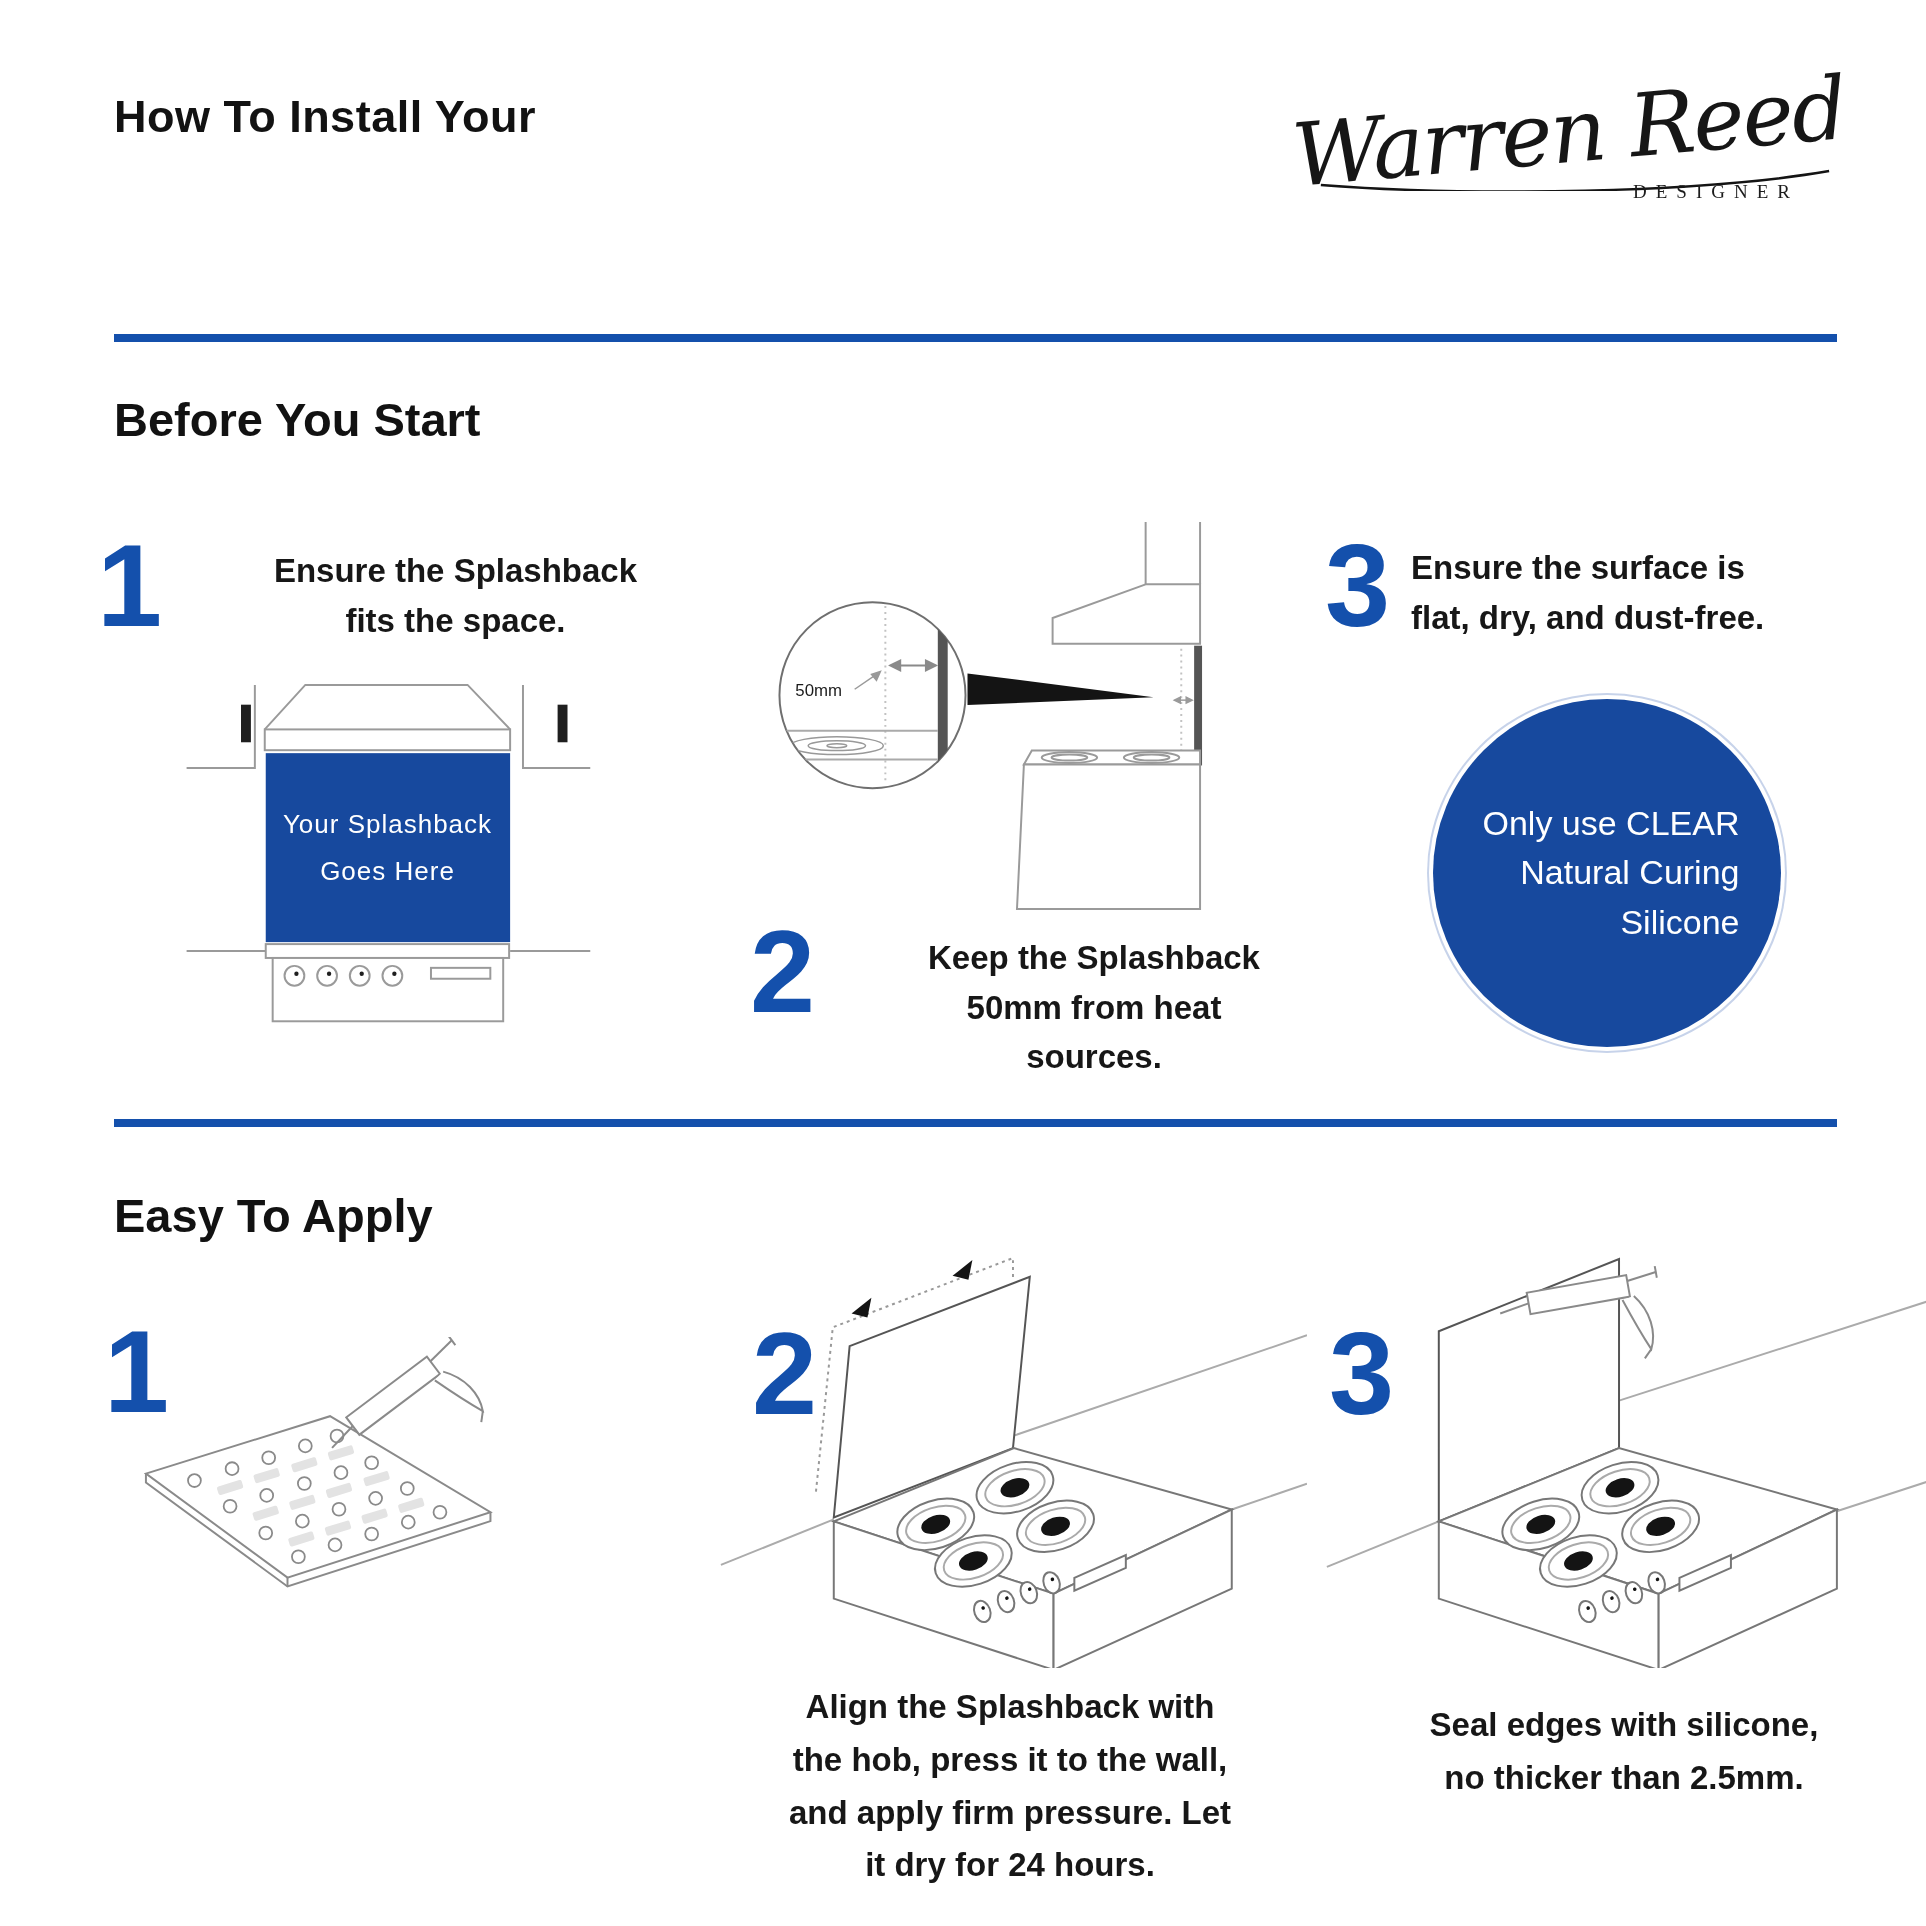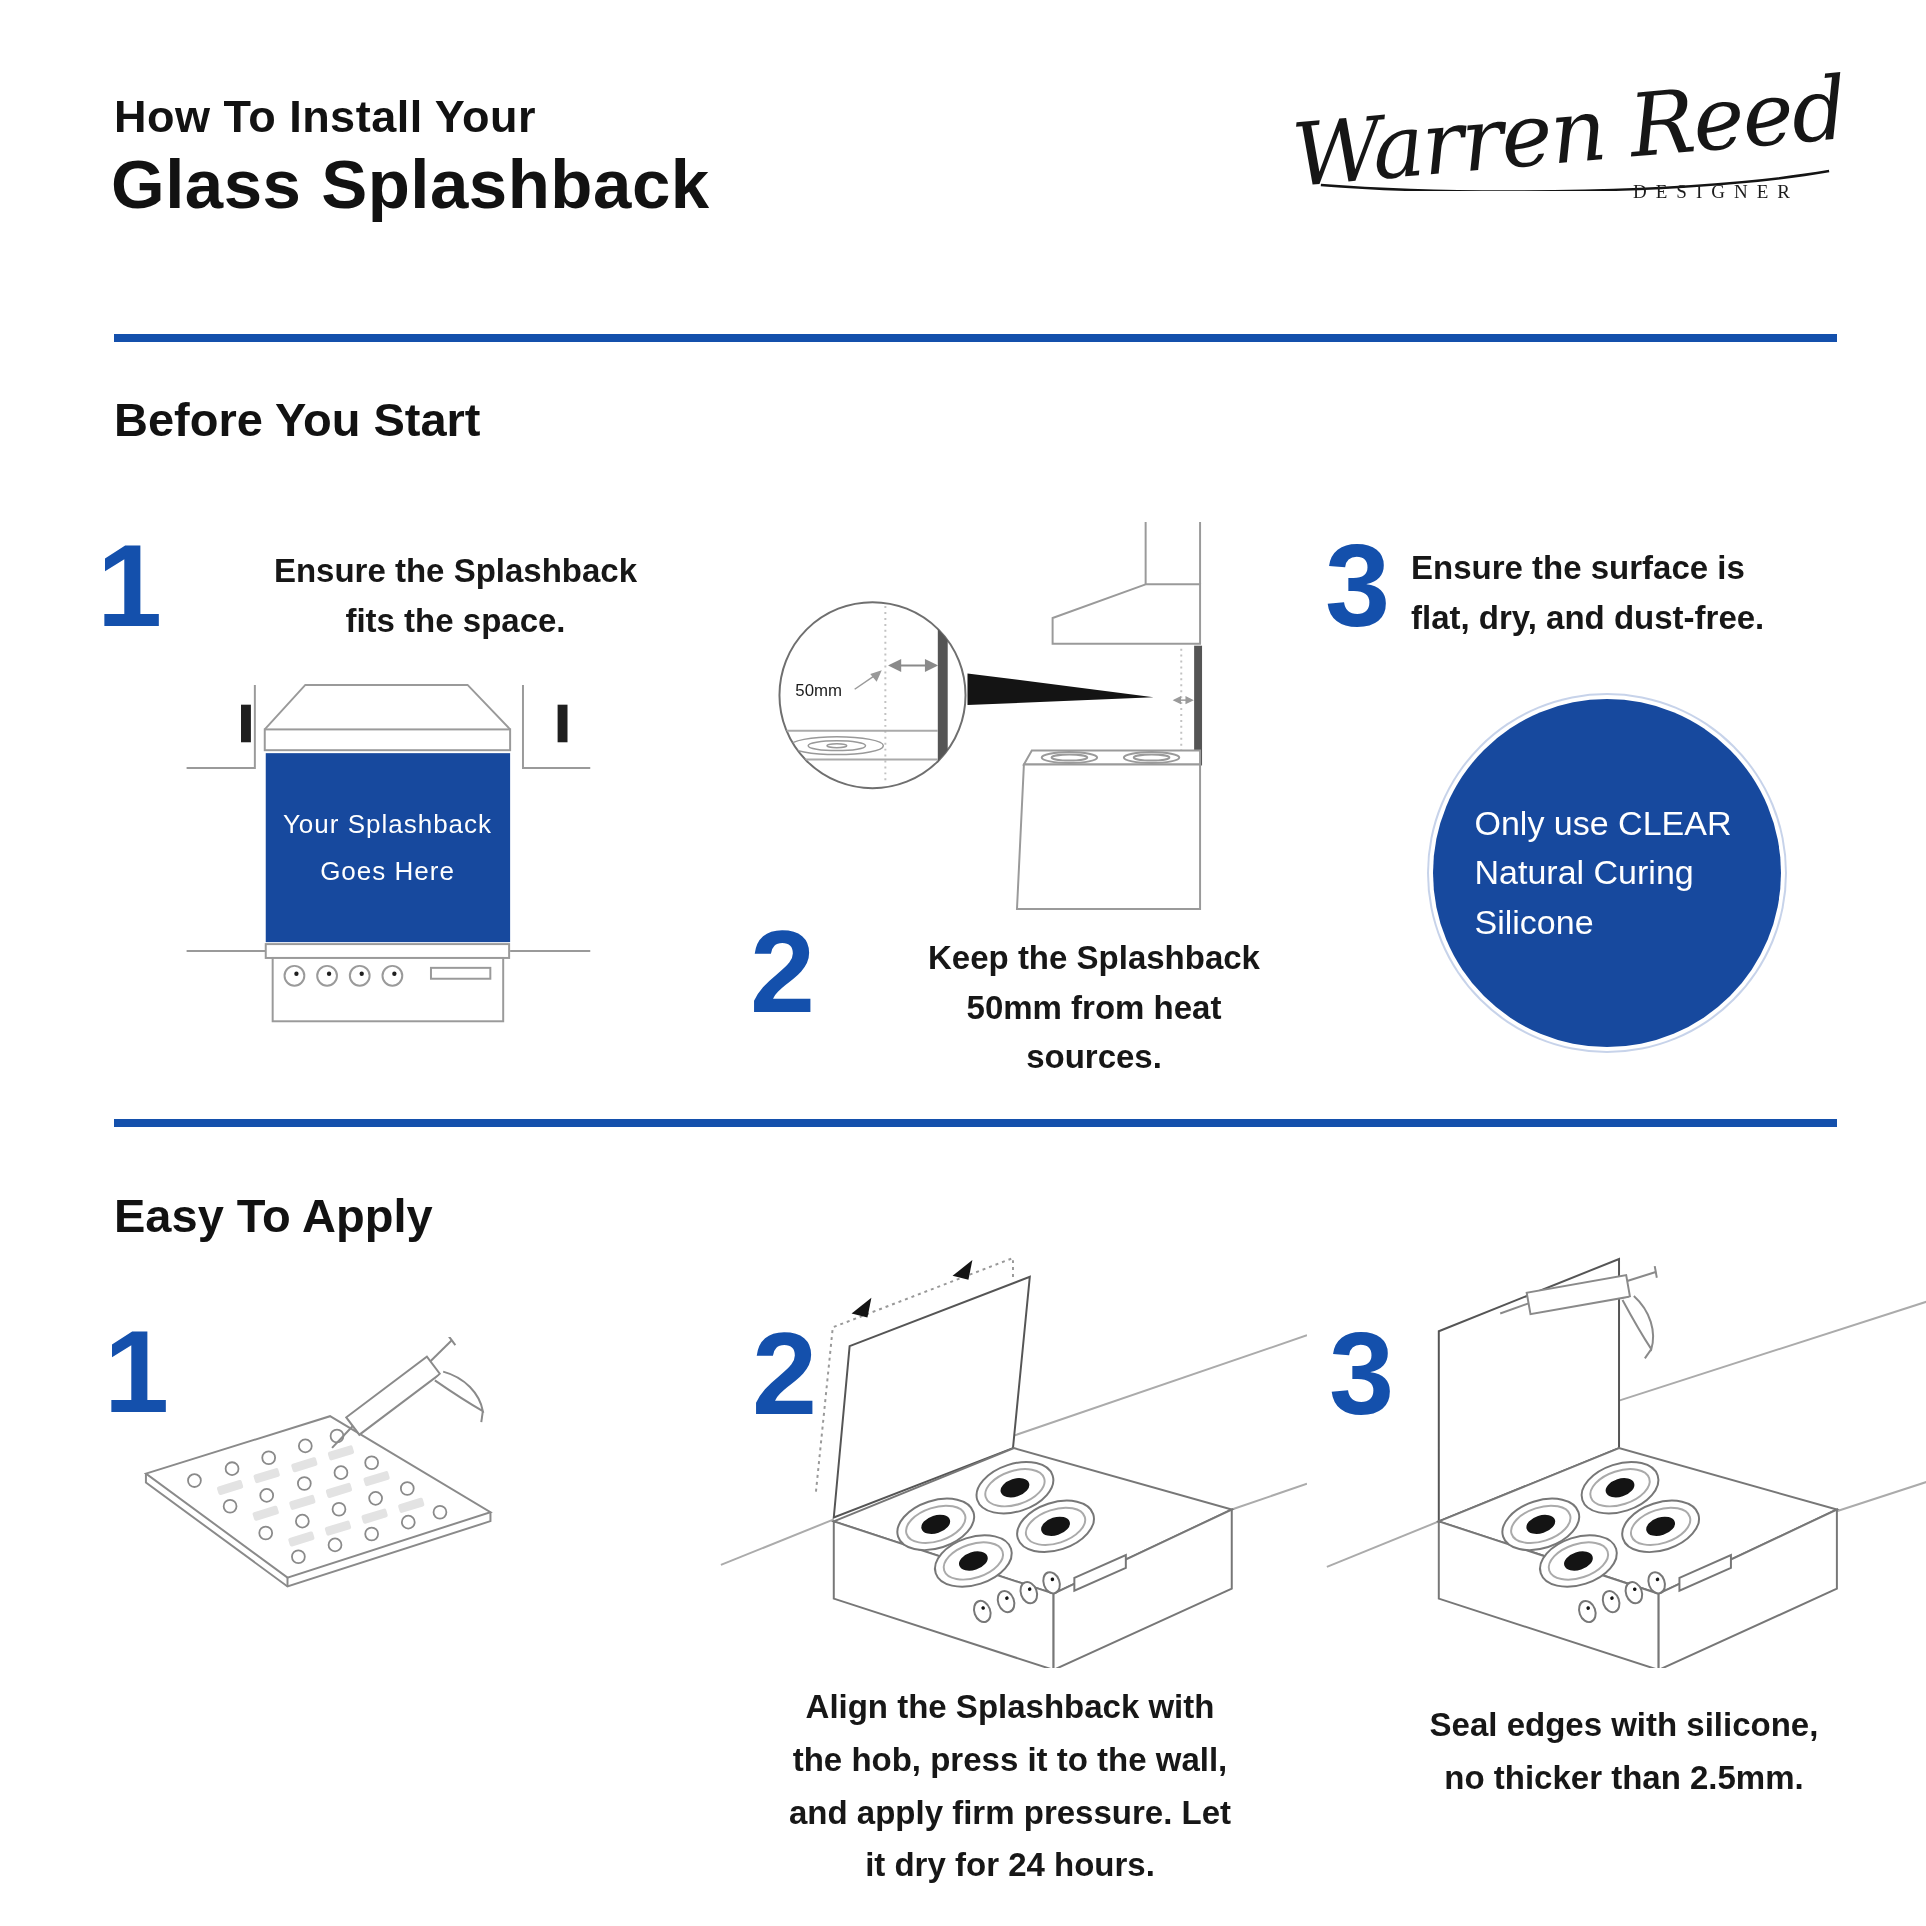--- a/index.html
+++ b/index.html
@@ -18,31 +18,30 @@
   .h2{font-size:47px;font-weight:bold;}
   .num{font-size:117px;font-weight:bold;color:var(--accent);line-height:1;}
   .step-text{font-size:33px;font-weight:bold;line-height:1.5;white-space:pre-line;color:#171717;}
   .center{text-align:center;}
   .caption{font-size:33px;font-weight:bold;line-height:1.6;text-align:center;white-space:pre-line;color:#171717;}
   .divider{height:8px;background:var(--accent);}
   .logo{width:574px;text-align:center;}
   .logo-script{font-family:"DejaVu Serif", serif;font-style:italic;font-size:87px;color:#161616;transform:rotate(-5deg);letter-spacing:-2px;line-height:1.1;}
   .logo-sub{font-size:19px;letter-spacing:9px;color:#1c1c1c;text-align:right;padding-right:57px;margin-top:-10px;font-family:Liberation Serif, serif;}
   .splash-label{display:flex;align-items:center;justify-content:center;color:#ffffff;font-size:26px;letter-spacing:1px;line-height:1.8;text-align:center;white-space:pre-line;}
-  .silicone-circle{width:348px;height:348px;border-radius:50%;background:var(--deep);display:flex;align-items:center;justify-content:center;text-align:left;color:#ffffff;box-shadow:0 0 0 4px #ffffff,0 0 0 6px #c7d3ea;}
+  .silicone-circle{width:348px;height:348px;border-radius:50%;background:var(--deep);display:flex;align-items:center;justify-content:center;text-align:right;color:#ffffff;box-shadow:0 0 0 4px #ffffff,0 0 0 6px #c7d3ea;}
   .silicone-circle .note{width:265px;font-size:34px;line-height:1.45;white-space:pre-line;font-family:"Liberation Sans",sans-serif;}
   svg{display:block;}
 </style>
 </head>
 <body>
 
 <div class="page">
 
   <div class="abs t1" style="left:114px;top:91px;">How To Install Your</div>
-  <div class="abs t2" style="left:111px;top:145px;">Glass Splashback</div>
 
   <div class="abs logo" style="left:1282px;top:85px;">
     <div class="logo-script">Warren Reed</div>
     <svg width="535" height="24" style="margin:-14px 0 0 24px;" aria-hidden="true" viewBox="0 0 540 24">
       <path d="M15 18 C 170 30, 400 26, 528 4" stroke="#141414" stroke-width="2.5" fill="none"></path>
     </svg>
     <div class="logo-sub">DESIGNER</div>
   </div>
 
   <div class="abs divider" style="left:114px;top:334px;width:1723px;"></div>

